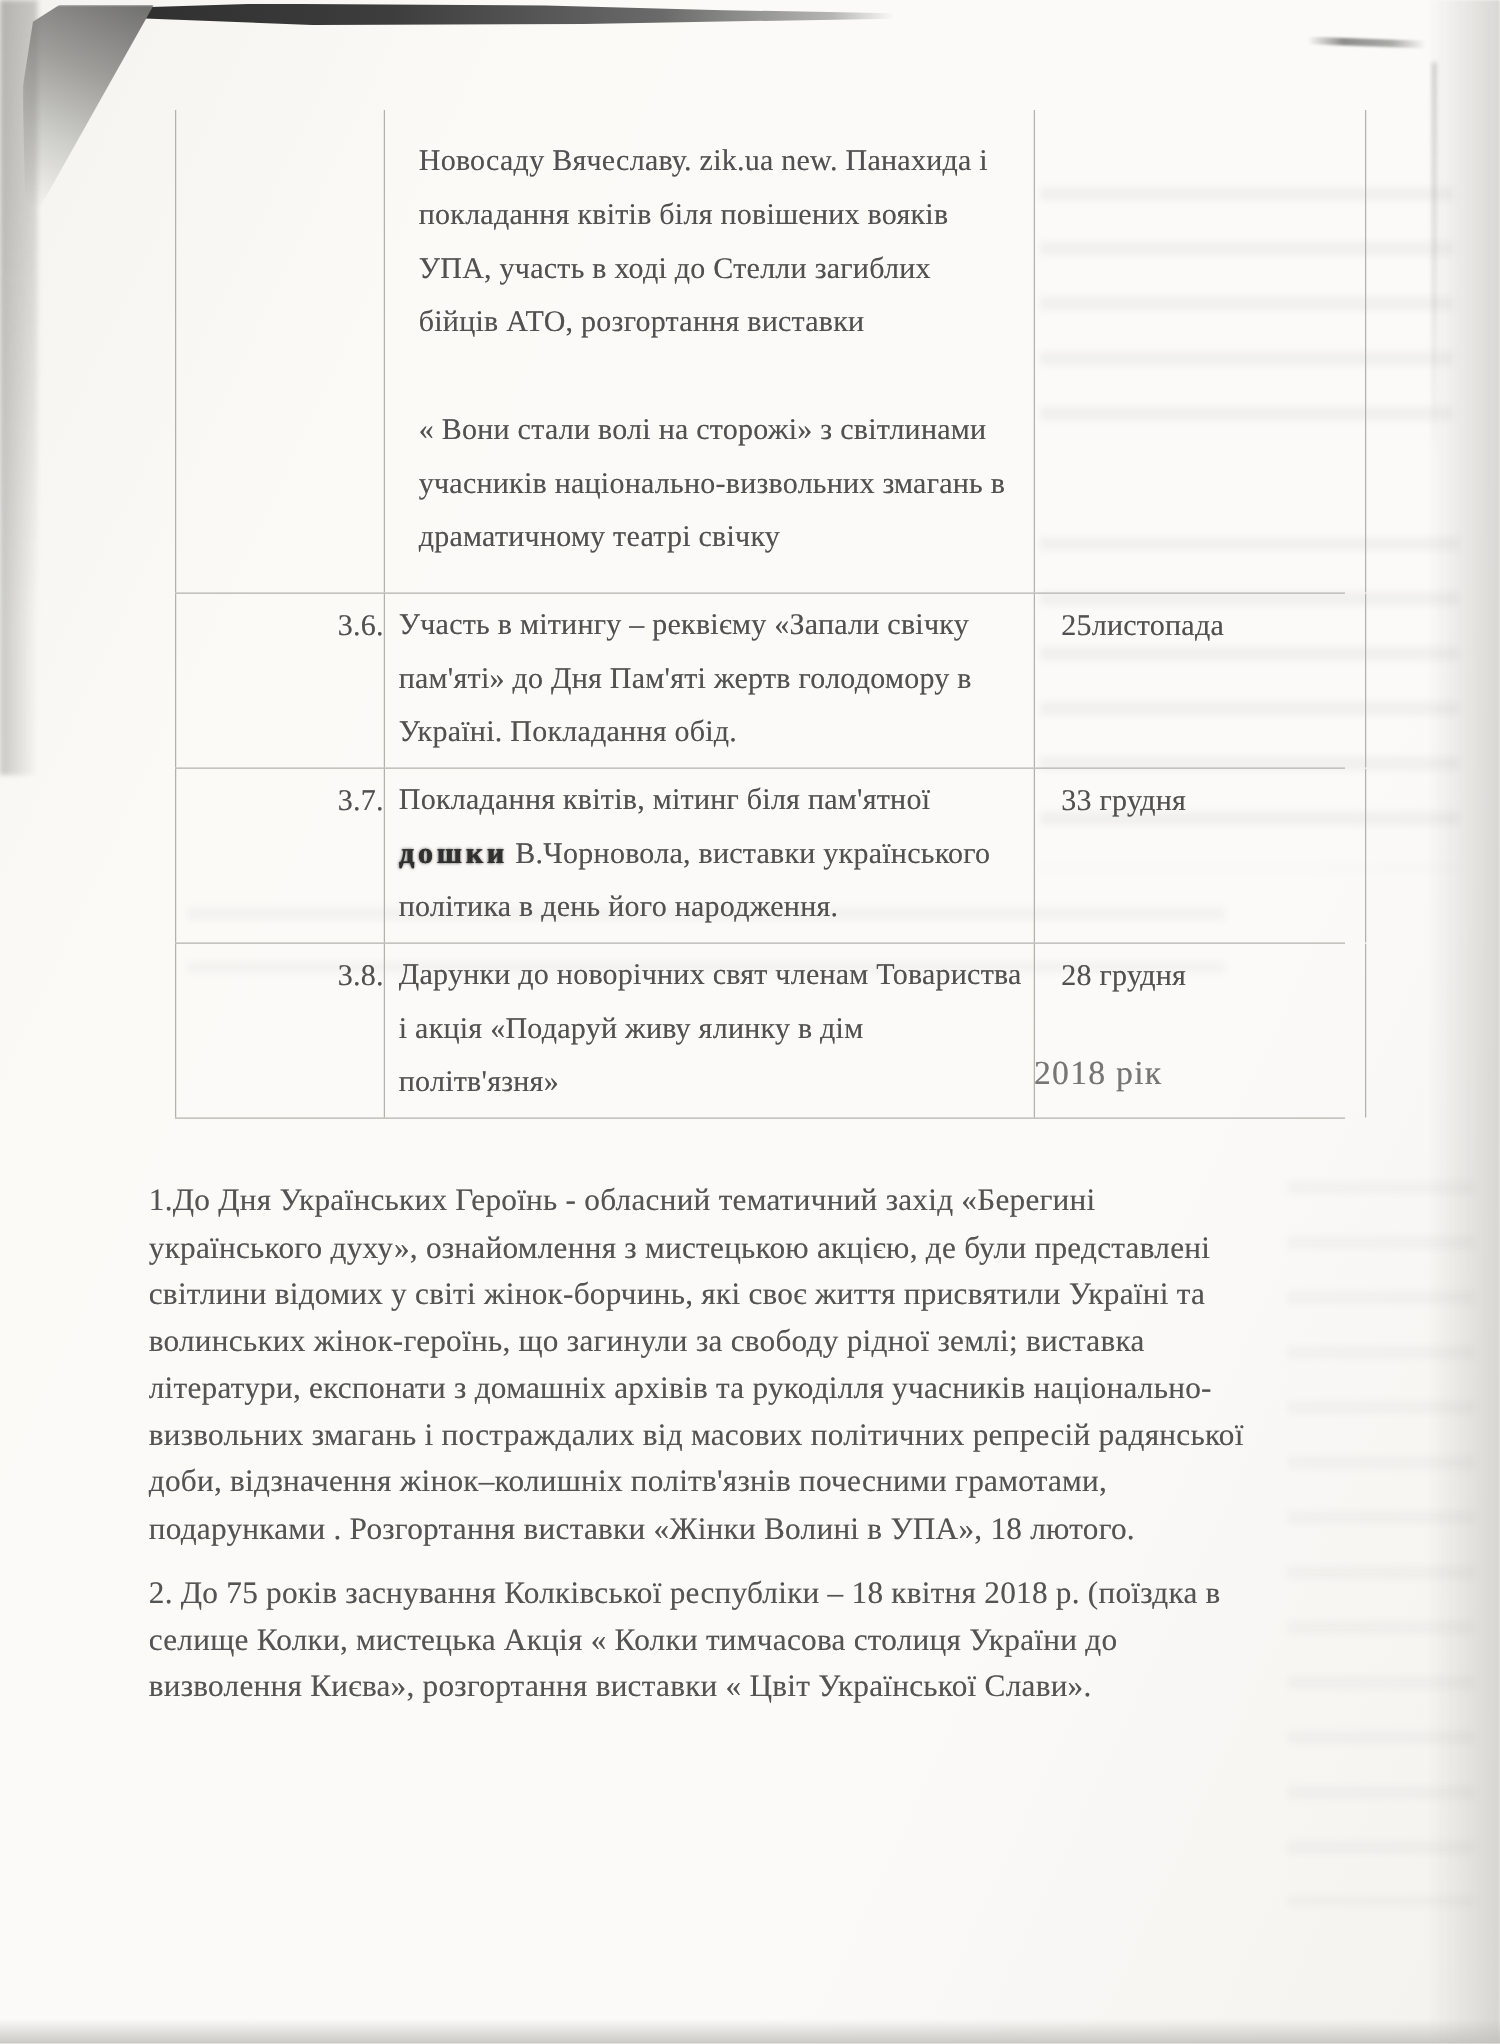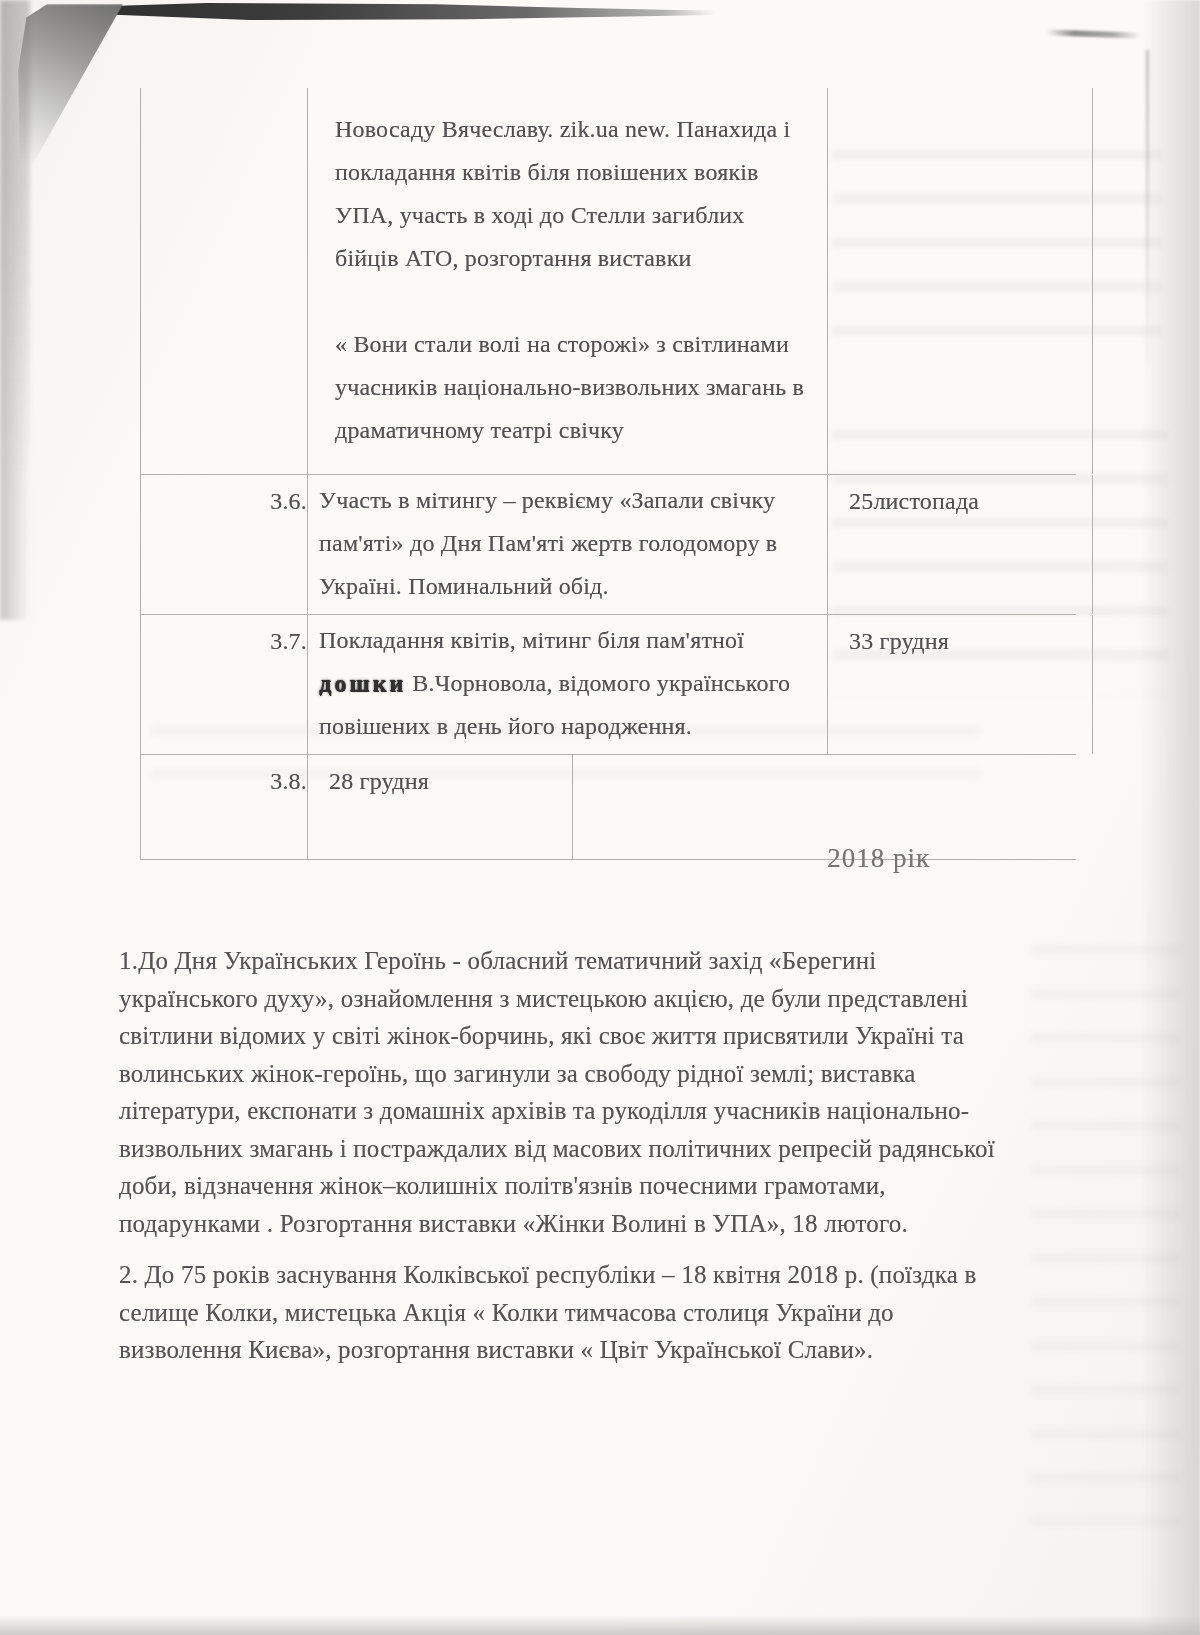--- a/index.html
+++ b/index.html
@@ -114,32 +114,33 @@
       <div class="td-num"></div>
       <div class="td-desc">
         <p class="cell-para">Новосаду Вячеславу. zik.ua new. Панахида і покладання квітів біля повішених вояків УПА, участь в ході до Стелли  загиблих бійців АТО, розгортання виставки</p>
         <p class="cell-para">« Вони стали волі на сторожі» з світлинами учасників національно-визвольних змагань в драматичному театрі свічку</p>
       </div>
       <div class="td-date"></div>
     </div>
 
     <div class="tr r-36">
       <div class="td-num">3.6.</div>
-      <div class="td-desc">Участь в мітингу – реквієму «Запали свічку пам'яті» до Дня Пам'яті  жертв голодомору в Україні. Поминальний обід.</div>
+      <div class="td-desc">Участь в мітингу – реквієму «Запали свічку пам'яті» до Дня Пам'яті  жертв голодомору в Україні. Покладання обід.</div>
       <div class="td-date">25листопада</div>
     </div>
 
     <div class="tr r-37">
       <div class="td-num">3.7.</div>
-      <div class="td-desc"><span>Покладання квітів, мітинг біля  пам'ятної </span><span class="smudge">дошки</span><span> В.Чорновола, відомого українського повішених в день  його народження.</span></div>
+      <div class="td-desc"><span>Покладання квітів, мітинг біля  пам'ятної </span><span class="smudge">дошки</span><span> В.Чорновола, виставки українського політика в день  його народження.</span></div>
       <div class="td-date">33 грудня</div>
     </div>
 
     <div class="tr r-38">
       <div class="td-num">3.8.</div>
+      <div class="td-desc">Дарунки до новорічних свят членам Товариства і акція «Подаруй  живу ялинку в дім політв'язня»</div>
       <div class="td-date">28 грудня</div>
     </div>
 
   </div>
 
   <div class="year-heading">2018 рік</div>
 
   <div class="body-text">
     <p>1.До Дня  Українських Героїнь - обласний тематичний захід «Берегині українського духу», ознайомлення з мистецькою акцією, де були представлені світлини відомих у світі жінок-борчинь, які своє життя присвятили Україні та волинських жінок-героїнь, що загинули за свободу рідної землі;  виставка літератури, експонати з домашніх архівів та рукоділля учасників національно-визвольних змагань і постраждалих від масових політичних репресій радянської доби, відзначення жінок–колишніх політв'язнів почесними грамотами, подарунками . Розгортання виставки  «Жінки Волині в УПА», 18 лютого.</p>
     <p>2. До 75 років заснування Колківської республіки – 18 квітня 2018 р. (поїздка в селище Колки, мистецька Акція « Колки тимчасова столиця України до визволення Києва», розгортання виставки « Цвіт Української Слави».</p>

